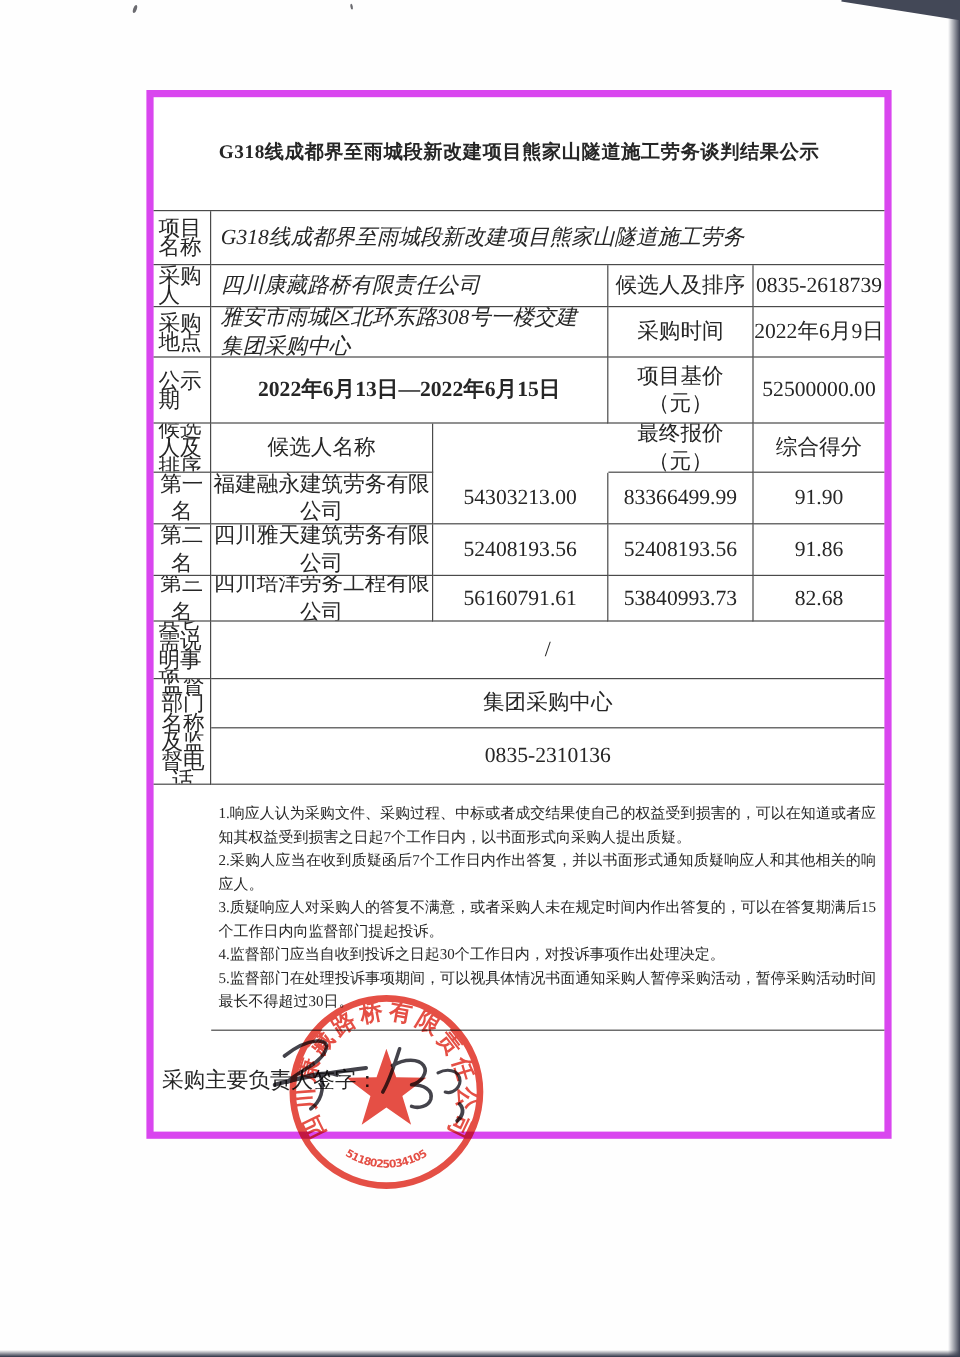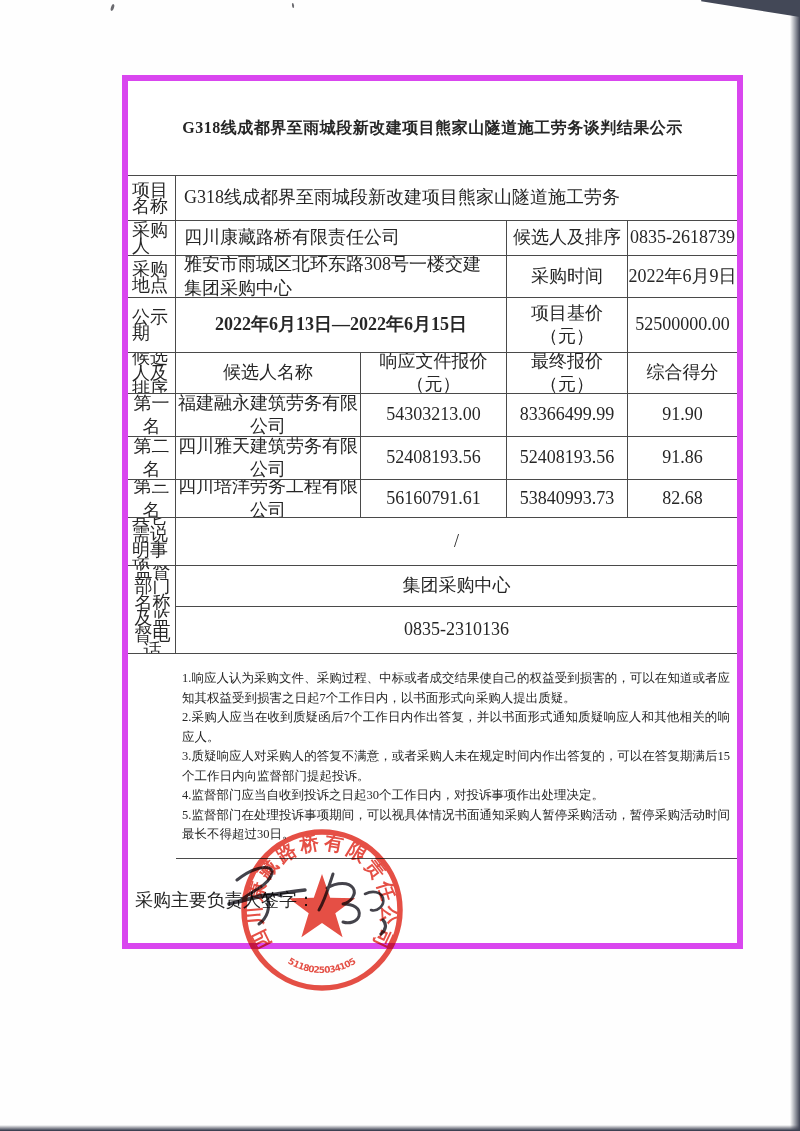--- a/index.html
+++ b/index.html
@@ -31,21 +31,21 @@
   }
   .c{
     border-right:1.4px solid #4a4a4a;border-bottom:1.4px solid #4a4a4a;
     box-sizing:border-box;display:flex;align-items:center;justify-content:center;
     font-size:18px;line-height:1.3;overflow:hidden;text-align:center;
   }
   .c.last-col{border-right:none;}
   .c.last-row{border-bottom:none;}
   .c.left{justify-content:flex-start;text-align:left;}
   .c.lab{padding:2px 2px 2px 4px;line-height:16px;}
-  .c.pad{padding-left:8px;padding-right:20px;}
+  .c.pad{padding-left:8px;padding-right:20px;font-style:italic;}
   .title-cell{font-size:16px;font-weight:bold;letter-spacing:.5px;}
   .notice-cell{align-items:flex-start;padding:15px 7px 0 6px;font-size:12.5px;
     line-height:19.5px;text-align:justify;display:block;}
   .sig-cell{justify-content:flex-start;padding-left:7px;position:relative;}
 
   .overlay{position:absolute;pointer-events:none;}
   .stamp-svg{left:227px;top:815px;mix-blend-mode:multiply;opacity:.9;}
   .sign-svg{left:215px;top:852px;mix-blend-mode:multiply;opacity:.92;}
 </style>
 </head>
@@ -74,21 +74,20 @@
   <div class="c" style="grid-column:4;grid-row:4;">采购时间</div>
   <div class="c last-col" style="grid-column:5;grid-row:4;">2022年6月9日</div>
 
   <div class="c lab left" style="grid-column:1;grid-row:5;">公示期</div>
   <div class="c" style="grid-column:2/4;grid-row:5;font-weight:bold;">2022年6月13日—2022年6月15日</div>
   <div class="c" style="grid-column:4;grid-row:5;">项目基价（元）</div>
   <div class="c last-col" style="grid-column:5;grid-row:5;">52500000.00</div>
 
   <div class="c lab left" style="grid-column:1;grid-row:6;">候选人及排序</div>
   <div class="c" style="grid-column:2;grid-row:6;">候选人名称</div>
-  <div class="c" style="grid-column:3;grid-row:6;">响应文件报价（元）</div>
   <div class="c" style="grid-column:4;grid-row:6;">最终报价（元）</div>
   <div class="c last-col" style="grid-column:5;grid-row:6;">综合得分</div>
 
   <div class="c" style="grid-column:1;grid-row:7;">第一名</div>
   <div class="c" style="grid-column:2;grid-row:7;">福建融永建筑劳务有限公司</div>
   <div class="c" style="grid-column:3;grid-row:7;">54303213.00</div>
   <div class="c" style="grid-column:4;grid-row:7;">83366499.99</div>
   <div class="c last-col" style="grid-column:5;grid-row:7;">91.90</div>
 
   <div class="c" style="grid-column:1;grid-row:8;">第二名</div>

